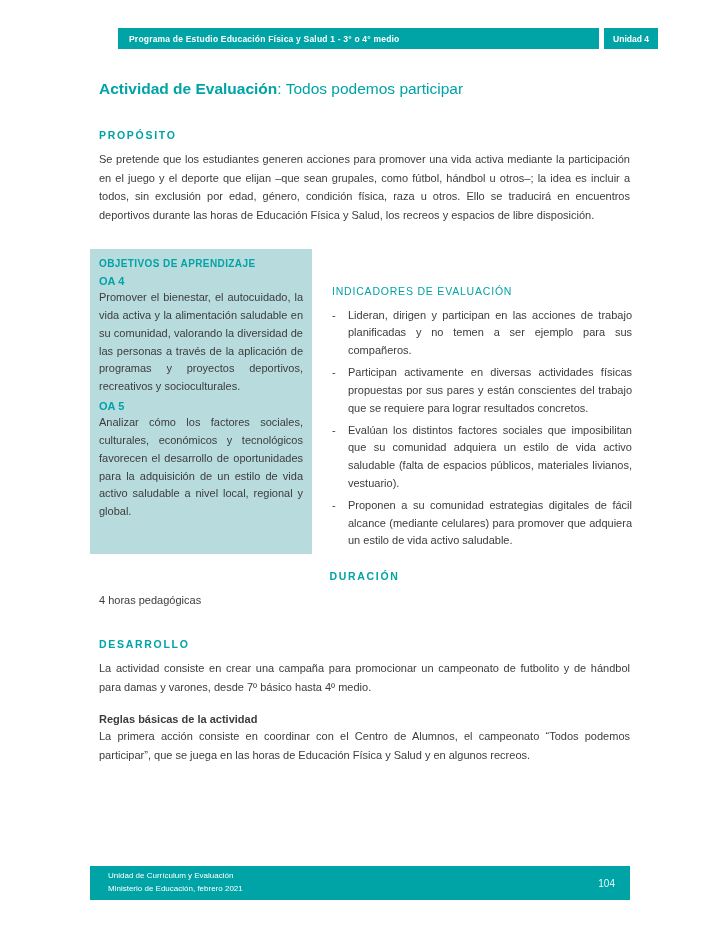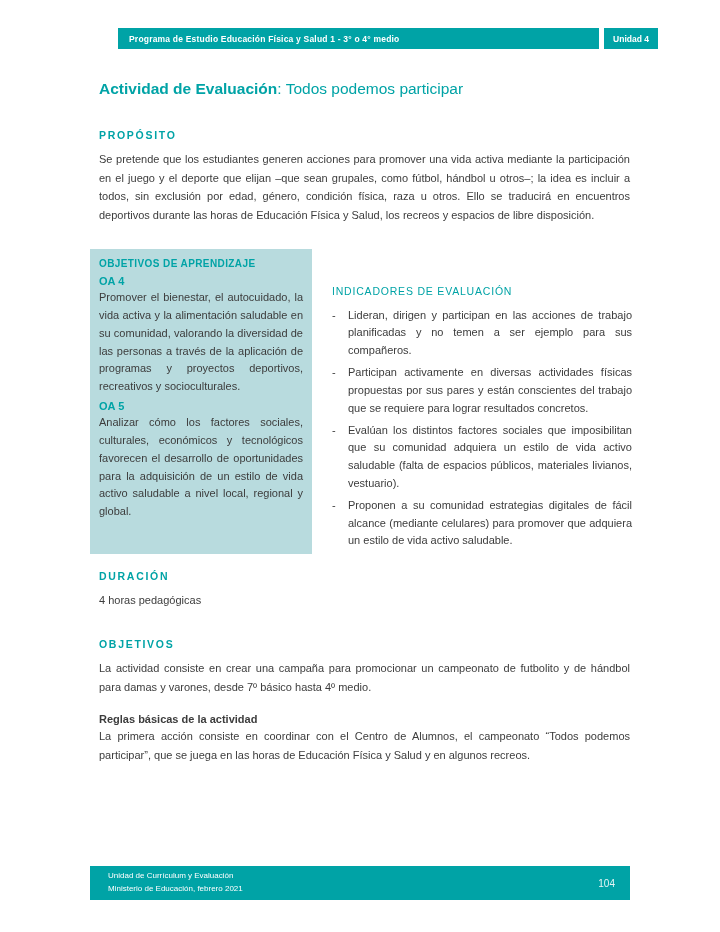--- a/index.html
+++ b/index.html
@@ -64,21 +64,21 @@
   .ind-col{flex:1;margin-left:20px;}
   .ind-heading{
     color:var(--teal);font-size:10.5px;font-weight:normal;
     letter-spacing:.8px;margin:9px 0 10px 0;
   }
   .ind-item{display:flex;font-size:11px;line-height:1.62;margin:0 0 4px 0;}
   .ind-dash{width:16px;flex:none;}
   .ind-text{flex:1;text-align:justify;}
   
   .duracion{margin-top:16px;}
-  .duracion .sec-heading{}
+  .duracion .sec-heading{text-align:center;}
   .desarrollo{margin-top:28px;}
   
   .footer{
     position:absolute;left:90px;bottom:32px;width:540px;height:34px;
     background:var(--teal);color:#ffffff;
     display:flex;align-items:center;
   }
   .footer-lines{flex:1;padding-left:18px;font-size:8px;line-height:1.6;}
   .footer-page{padding-right:15px;font-size:10px;color:#e7f6f6;}
 </style>
@@ -136,21 +136,21 @@
       </div>
 
     </div>
 
     <div class="duracion inset">
       <h2 class="sec-heading">DURACIÓN</h2>
       <p class="body-text">4 horas pedagógicas</p>
     </div>
 
     <div class="desarrollo inset">
-      <h2 class="sec-heading">OBJETIVOS</h2>
+      <h2 class="sec-heading">DESARROLLO</h2>
       <p class="body-text">La actividad consiste en crear una campaña para promocionar un campeonato de futbolito y de hándbol para damas y varones, desde 7º básico hasta 4º medio.</p>
       <p class="bold-sub">Reglas básicas de la actividad</p>
       <p class="body-text">La primera acción consiste en coordinar con el Centro de Alumnos, el campeonato “Todos podemos participar”, que se juega en las horas de Educación Física y Salud y en algunos recreos.</p>
     </div>
 
   </div>
 
   <div class="footer">
     <div class="footer-lines">
       <div>Unidad de Currículum y Evaluación</div>

